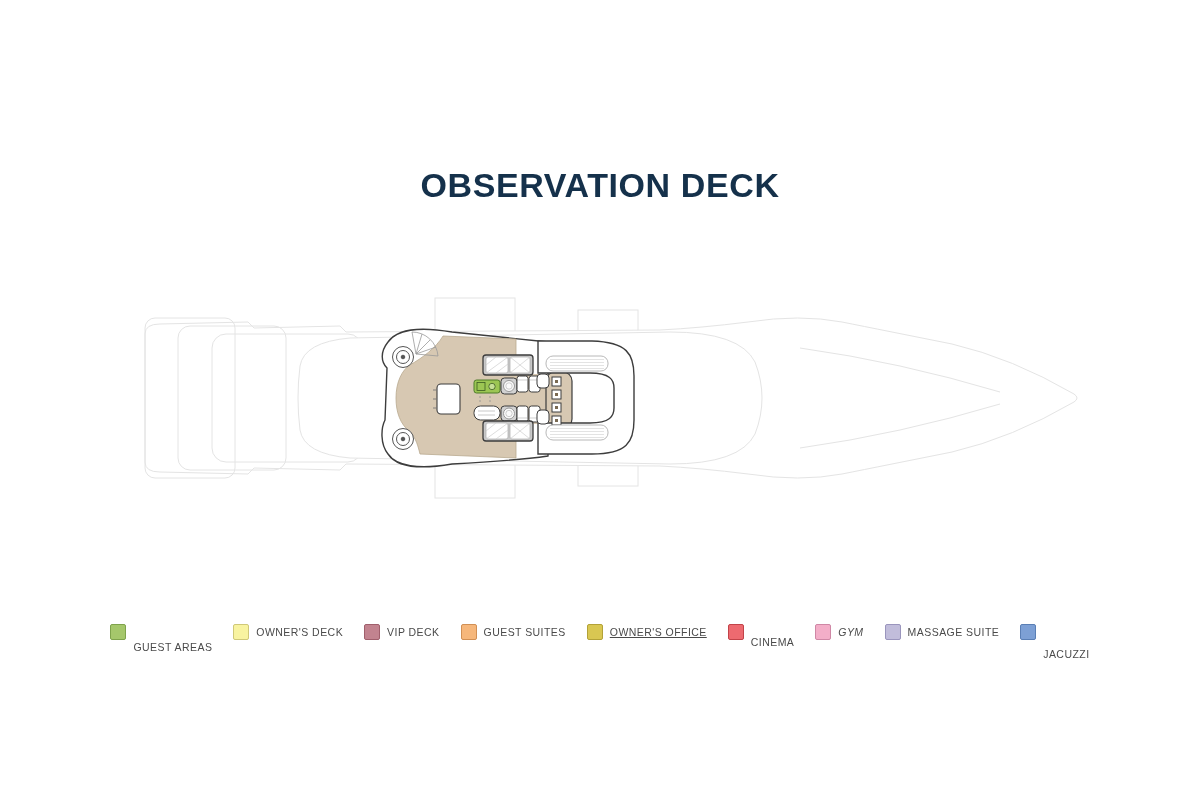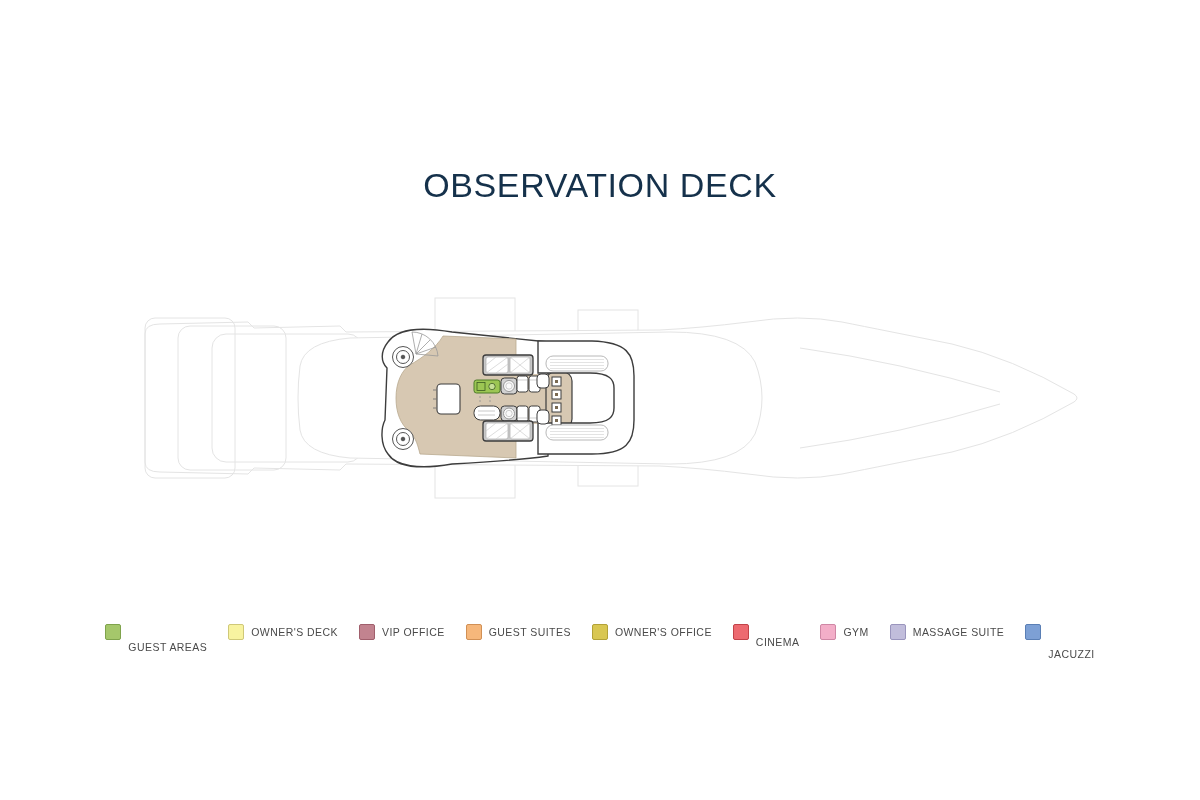--- a/index.html
+++ b/index.html
@@ -2,21 +2,21 @@
 <html><head>
 <meta charset="utf-8">
 <style>
   html,body{margin:0;padding:0;}
   body{
     width:1200px;height:800px;position:relative;background:#ffffff;
     font-family:"Liberation Sans",sans-serif;overflow:hidden;
   }
   .page-title{
     position:absolute;top:166px;left:0;width:1200px;text-align:center;
-    font-size:34px;font-weight:400;letter-spacing:.6px;color:#15314b;margin:0;
+    font-size:34px;font-weight:700;letter-spacing:.6px;color:#15314b;margin:0;
   }
   .plan-wrap{position:absolute;top:270px;left:100px;width:1000px;height:260px;}
   .legend{
     position:absolute;top:619px;left:0;width:1200px;height:26px;
     display:flex;justify-content:center;align-items:center;gap:21px;
   }
   .legend-item{display:flex;align-items:center;}
   .legend-swatch{
     width:16px;height:16px;border-radius:2px;margin-right:7px;
     border:1px solid #999;box-sizing:border-box;flex:0 0 auto;
@@ -143,37 +143,37 @@
 <div class="legend-item">
     <span class="legend-swatch" style="background: rgb(165, 199, 107); border-color: rgb(127, 163, 76);"></span>
     <span class="legend-label" style="color: rgb(74, 74, 74); margin-top: 29px;">GUEST AREAS</span>
   </div>
     <div class="legend-item">
     <span class="legend-swatch" style="background: rgb(248, 243, 160); border-color: rgb(207, 200, 120);"></span>
     <span class="legend-label" style="color: rgb(74, 74, 74);">OWNER'S DECK</span>
   </div>
     <div class="legend-item">
     <span class="legend-swatch" style="background: rgb(194, 131, 143); border-color: rgb(160, 95, 108);"></span>
-    <span class="legend-label" style="color: rgb(74, 74, 74);">VIP OFFICE</span>
+    <span class="legend-label" style="color: rgb(74, 74, 74);">VIP DECK</span>
   </div>
     <div class="legend-item">
     <span class="legend-swatch" style="background: rgb(246, 183, 123); border-color: rgb(209, 144, 85);"></span>
     <span class="legend-label" style="color: rgb(74, 74, 74); text-align: center;">GUEST SUITES</span>
   </div>
     <div class="legend-item">
     <span class="legend-swatch" style="background: rgb(217, 199, 82); border-color: rgb(179, 162, 56);"></span>
-    <span class="legend-label" style="color: rgb(74, 74, 74);">OWNER'S OFFICE</span>
+    <span class="legend-label" style="color: rgb(74, 74, 74); text-decoration: underline;">OWNER'S OFFICE</span>
   </div>
     <div class="legend-item">
     <span class="legend-swatch" style="background: rgb(237, 106, 112); border-color: rgb(194, 67, 73);"></span>
     <span class="legend-label" style="color: rgb(74, 74, 74); margin-top: 20px;">CINEMA</span>
   </div>
     <div class="legend-item">
     <span class="legend-swatch" style="background: rgb(243, 174, 200); border-color: rgb(207, 135, 165);"></span>
-    <span class="legend-label" style="color: rgb(74, 74, 74);">GYM</span>
+    <span class="legend-label" style="color: rgb(74, 74, 74); font-style: italic;">GYM</span>
   </div>
     <div class="legend-item">
     <span class="legend-swatch" style="background: rgb(193, 189, 219); border-color: rgb(154, 149, 189);"></span>
     <span class="legend-label" style="color: rgb(74, 74, 74);">MASSAGE SUITE</span>
   </div>
     <div class="legend-item">
     <span class="legend-swatch" style="background: rgb(125, 160, 213); border-color: rgb(90, 127, 181);"></span>
     <span class="legend-label" style="color: rgb(74, 74, 74); margin-top: 44px;">JACUZZI</span>
   </div>
   </div>

